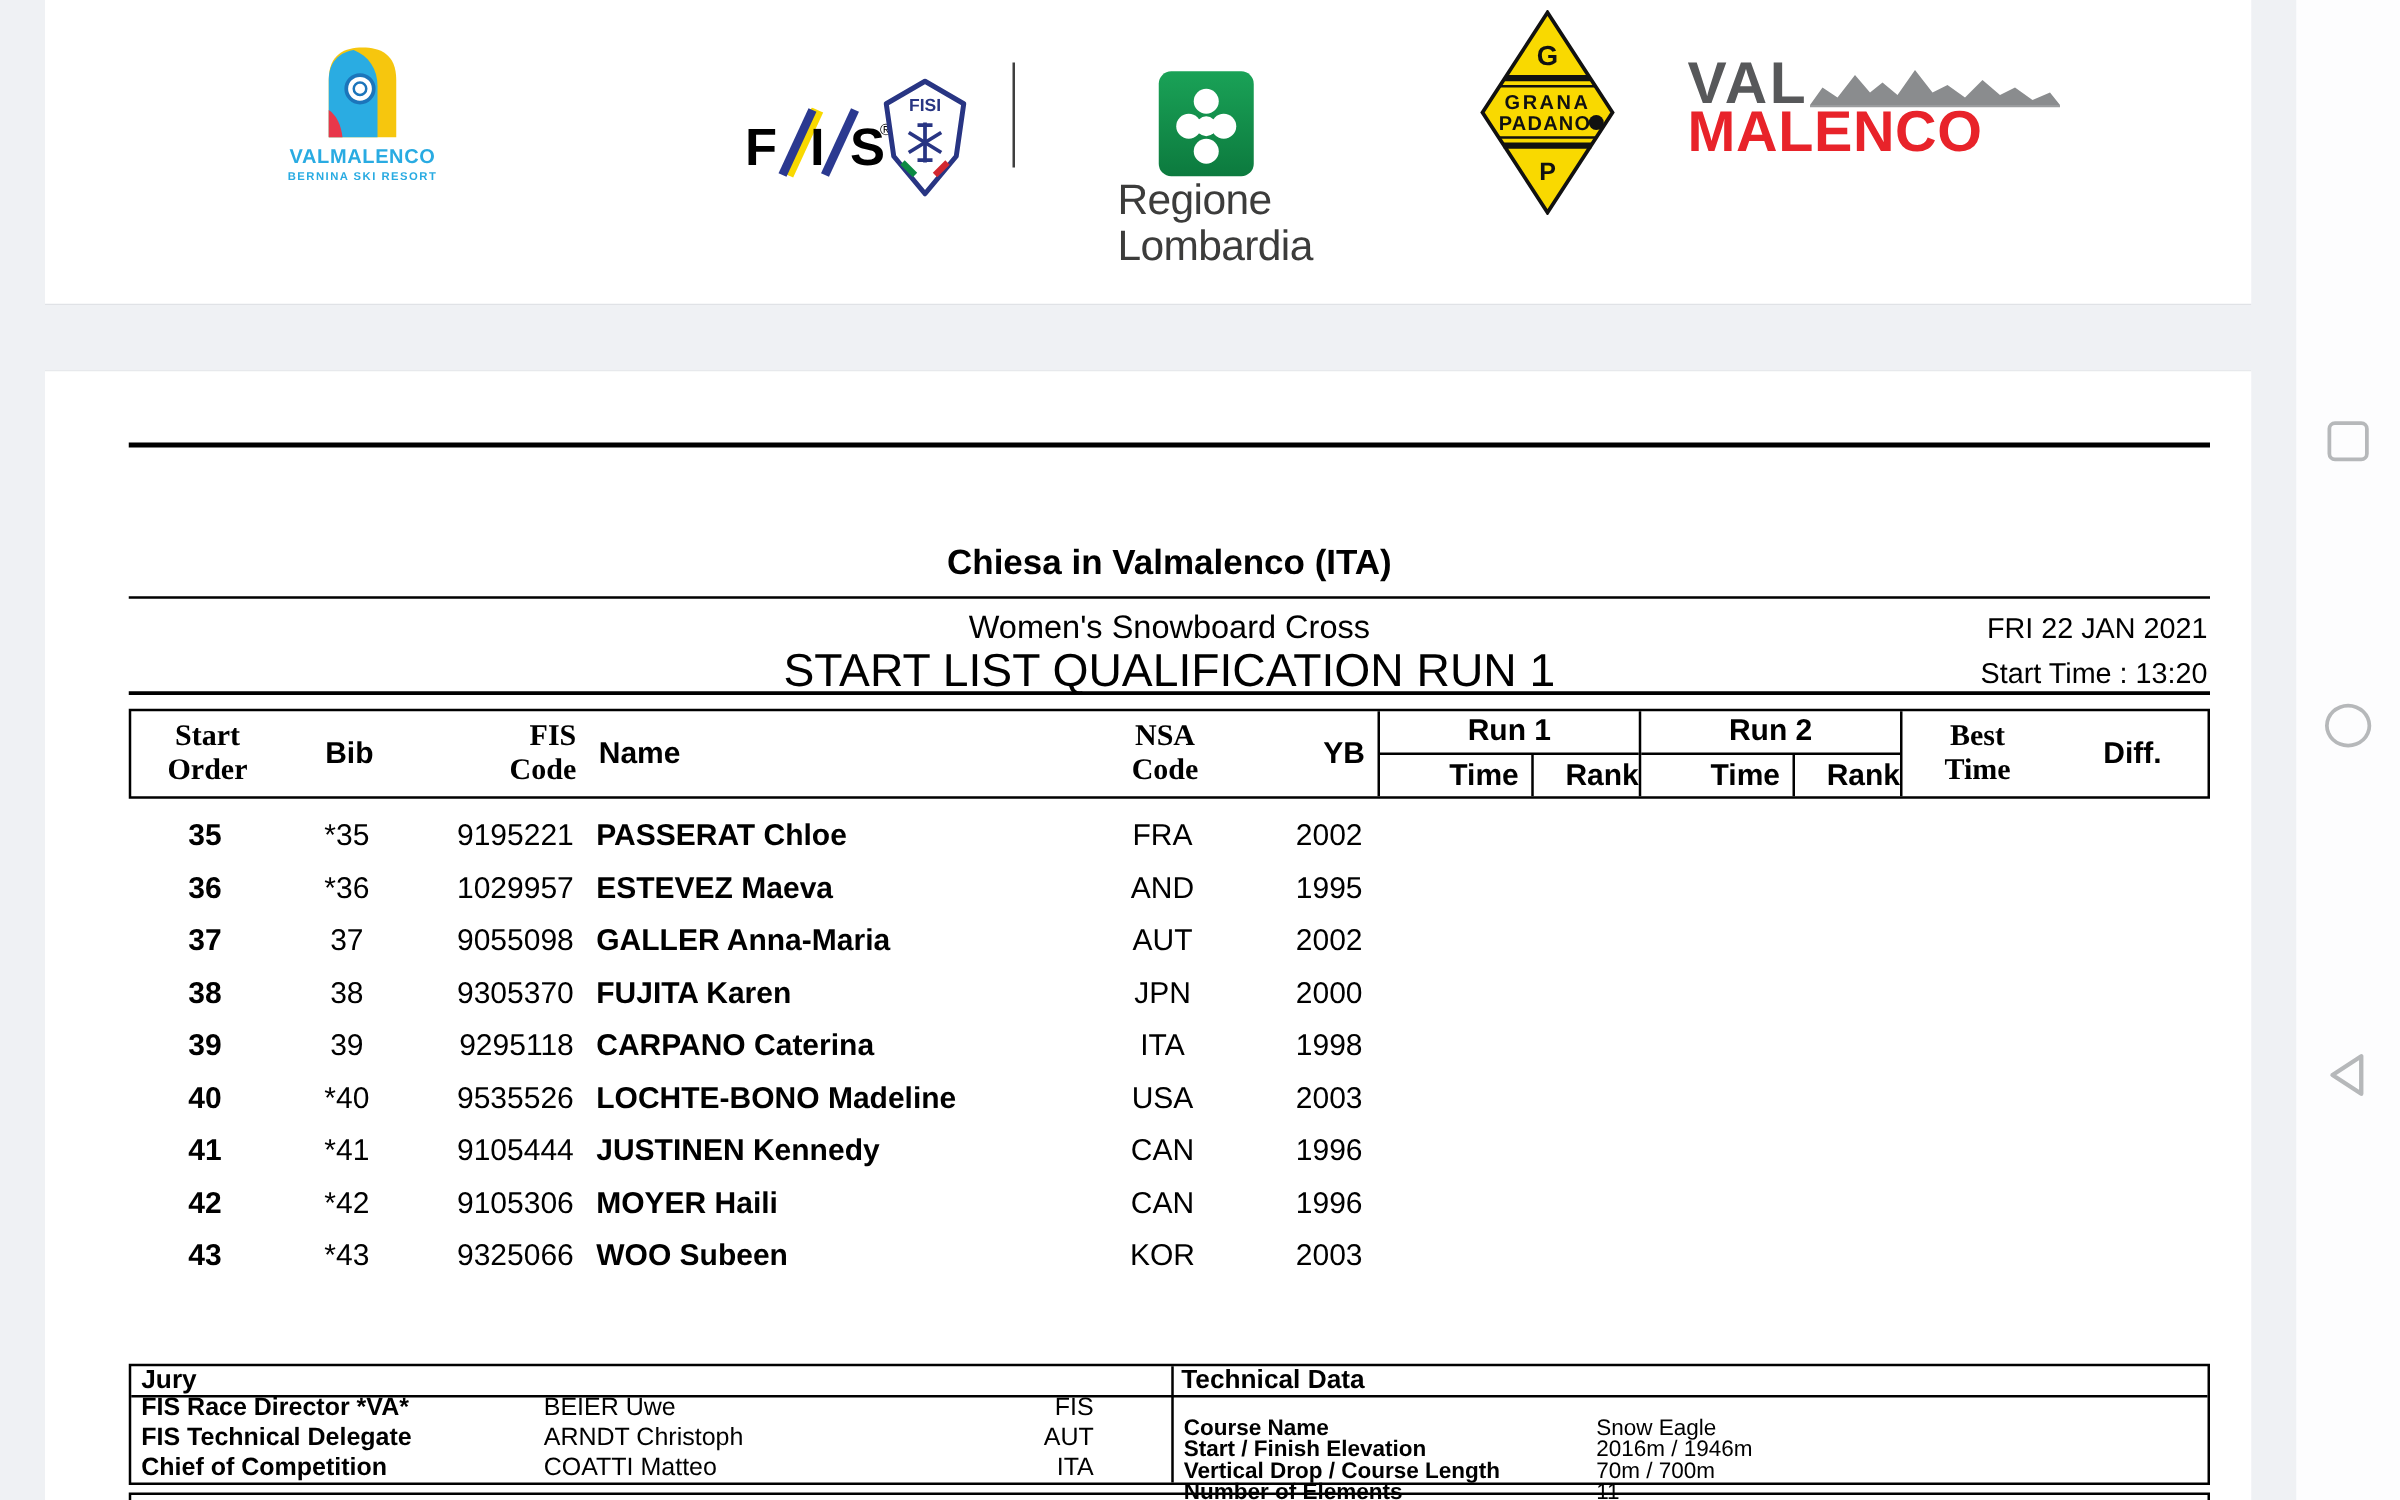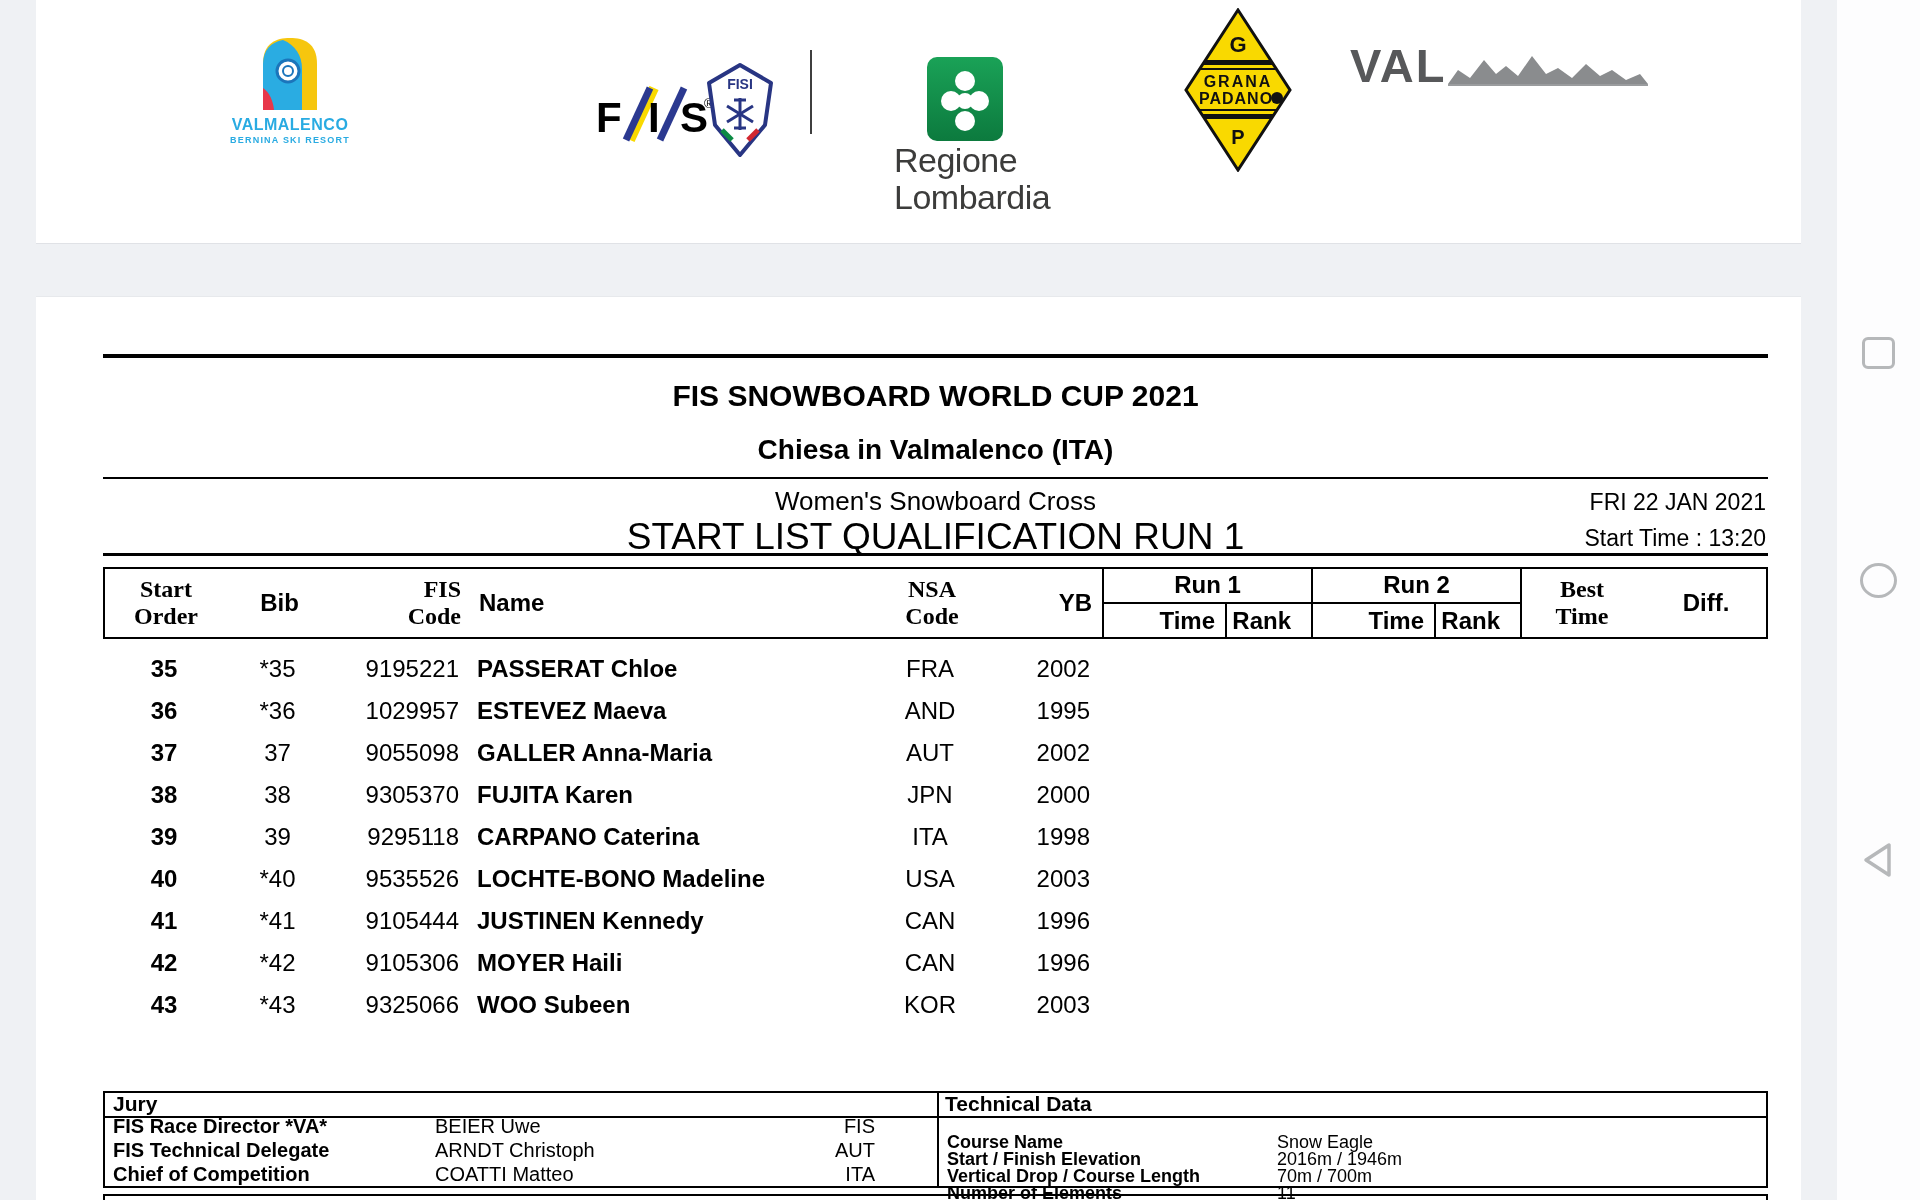--- a/index.html
+++ b/index.html
@@ -53,21 +53,21 @@
   .h-fis{left:227px;width:129px;text-align:right;}
   .h-name{left:374px;line-height:68px;}
   .h-nsa{left:742px;width:170px;text-align:center;}
   .h-yb{left:912px;width:75px;text-align:right;line-height:68px;}
   .run-box{position:absolute;top:0;height:68px;box-sizing:border-box;}
   .run1{left:997px;width:211px;border-left:2px solid #000;border-right:2px solid #000;}
   .run2{left:1208px;width:209px;border-right:2px solid #000;}
   .run-title{height:33px;border-bottom:2px solid #000;text-align:center;line-height:32px;}
   .run-cells{display:flex;height:33px;}
   .rc-time{width:123px;border-right:2px solid #000;box-sizing:border-box;text-align:right;padding-right:10px;line-height:34px;}
-  .rc-rank{flex:1;text-align:right;padding-right:20px;line-height:34px;}
+  .rc-rank{flex:1;text-align:right;padding-right:0;line-height:34px;}
   .h-best{left:1417px;width:120px;text-align:center;}
   .h-diff{left:1537px;width:128px;text-align:center;line-height:68px;}
   
   .rows{position:absolute;left:0;top:351px;width:1665px;}
   .row{position:relative;height:42px;}
   .cell{position:absolute;top:0;height:42px;line-height:42px;font-size:24px;}
   .c-order{left:0;width:122px;text-align:center;font-weight:bold;}
   .c-bib{left:122px;width:105px;text-align:center;}
   .c-fis{left:227px;width:129px;text-align:right;}
   .c-name{left:374px;font-weight:bold;}
@@ -185,29 +185,29 @@
         <text x="54" y="136" font-size="20" font-weight="bold" fill="#111" text-anchor="middle">P</text>
       </svg>
     </div>
 
     <div class="logo vm-logo">
       <span class="vm-val">VAL</span>
       <svg class="vm-ridge" width="200" height="42" viewBox="0 0 200 42">
         <polygon fill="#8a8c8e" points="0,40 10,26 22,34 36,16 48,30 58,22 70,32 84,12 98,30 110,24 124,34 138,20 152,32 164,26 178,36 192,30 200,40"></polygon>
         <rect x="0" y="40" width="200" height="2" fill="#9a9c9e"></rect>
       </svg>
+      <span class="vm-malenco">MALENCO</span>
     </div>
 
   </div>
 
   <div class="page page-main">
     <div class="doc">
 
       <div class="rule rule-top"></div>
-      <div class="doc-title">FIS SNOWBOARD WORLD CUP 2021</div>
       <div class="doc-loc">Chiesa in Valmalenco (ITA)</div>
       <div class="rule rule-2"></div>
       <div class="doc-event">Women's Snowboard Cross</div>
       <div class="doc-list-title">START LIST QUALIFICATION RUN 1</div>
       <div class="doc-date">FRI 22 JAN 2021</div>
       <div class="doc-stime">Start Time : 13:20</div>
       <div class="rule rule-3"></div>
 
       <div class="thead">
         <div class="hc h-order two-line">

